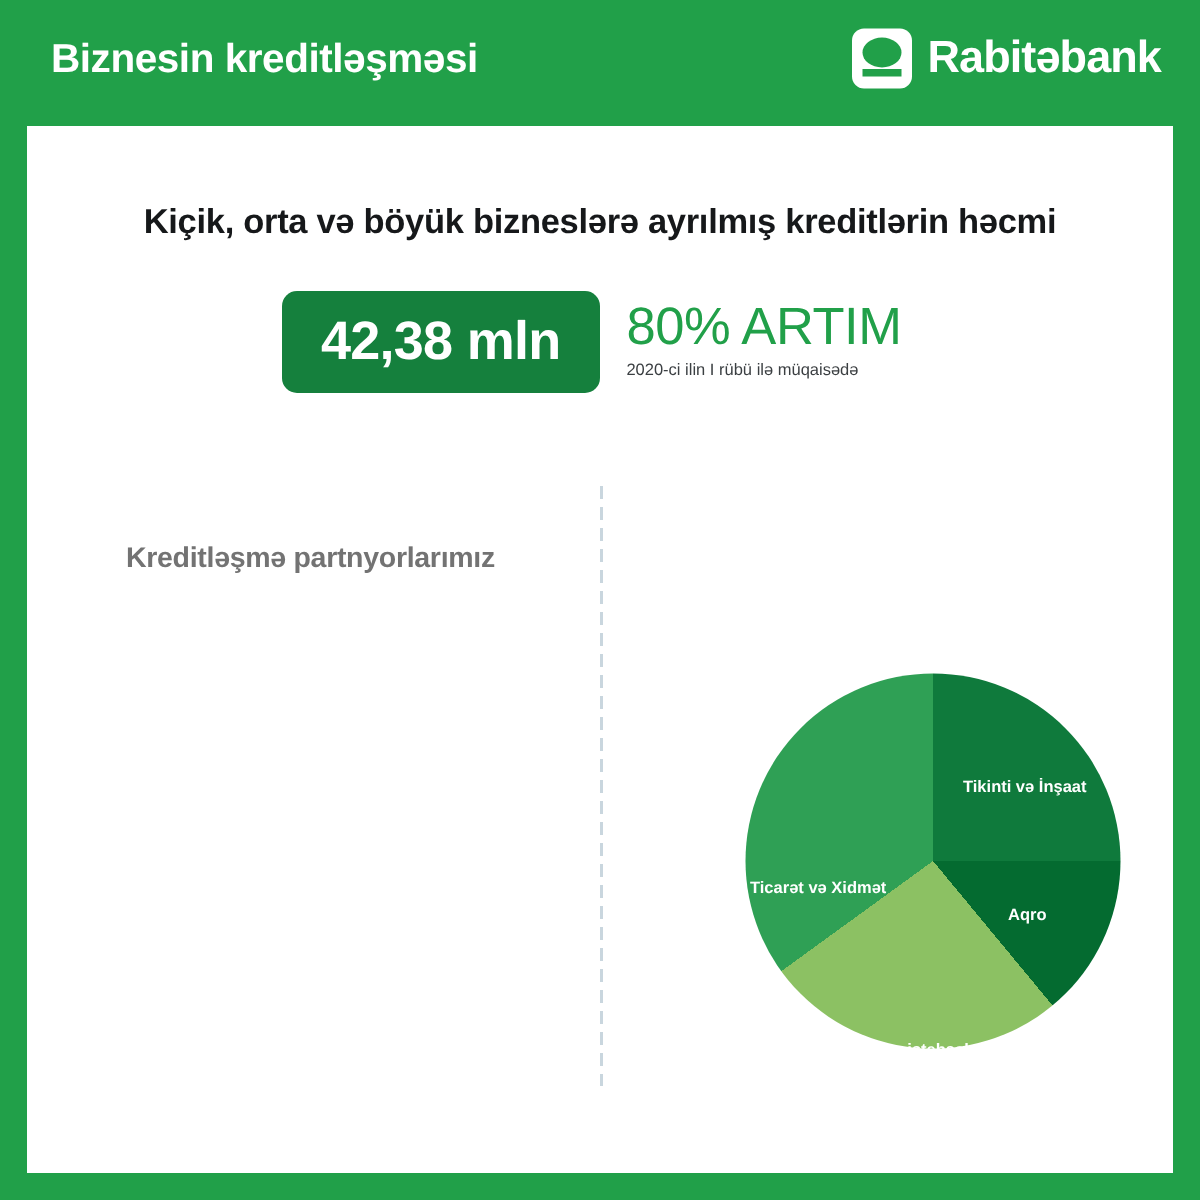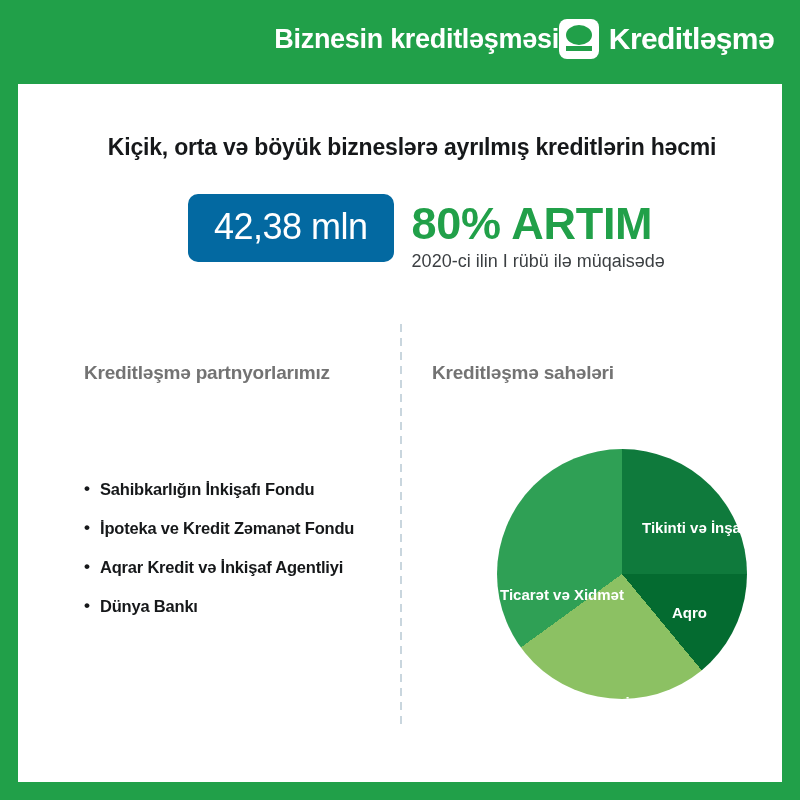--- a/index.html
+++ b/index.html
@@ -15,21 +15,21 @@
     background: #21a049;
     overflow: hidden;
   }
   
   .header {
     position: absolute;
     left: 0; top: 0;
     width: 800px; height: 78px;
     display: flex;
     align-items: center;
-    justify-content: flex-end;
+    justify-content: space-between;
     padding: 0 26px 0 34px;
   }
   .header-title {
     color: #ffffff;
     font-size: 27px;
     font-weight: bold;
     letter-spacing: -0.3px;
   }
   .brand {
     display: flex;
@@ -67,59 +67,59 @@
   }
   
   .card {
     position: absolute;
     left: 18px; top: 84px;
     width: 764px; height: 698px;
     background: #ffffff;
   }
   .headline {
     position: absolute;
-    left: 12px; top: 50px;
+    left: 0; top: 50px;
     width: 764px;
     text-align: center;
     color: #16181a;
     font-size: 23px;
     font-weight: bold;
     letter-spacing: -0.2px;
   }
   
   .stat-row {
     position: absolute;
     left: 170px; top: 110px;
     display: flex;
     align-items: flex-start;
     gap: 18px;
   }
   .stat-pill {
-    background: #0369a1;
+    background: #15803d;
     border-radius: 10px;
     padding: 12px 26px 14px 26px;
     color: #ffffff;
     font-size: 36px;
-    font-weight: normal;
+    font-weight: bold;
     letter-spacing: -0.5px;
     white-space: nowrap;
   }
   .stat-side {
     padding-top: 6px;
   }
   .stat-growth {
     color: #21a049;
-    font-size: 45px;
-    font-weight: bold;
+    font-size: 35px;
+    font-weight: normal;
     letter-spacing: -0.3px;
     line-height: 1.05;
   }
   .stat-note {
     color: #3b3f42;
-    font-size: 18px;
+    font-size: 11px;
     margin-top: 4px;
   }
   
   .v-divider {
     position: absolute;
     left: 382px; top: 240px;
     width: 2px; height: 400px;
     background-image: linear-gradient(#c9d6de 0 60%, rgba(255,255,255,0) 60% 100%);
     background-size: 2px 14px;
     background-repeat: repeat-y;
@@ -171,21 +171,21 @@
   }
   .pie {
     position: absolute;
     left: 65px; top: 25px;
     width: 250px; height: 250px;
     border-radius: 50%;
   }
   .pie-label {
     position: absolute;
     color: #ffffff;
-    font-size: 15px;
+    font-size: 11px;
     font-weight: bold;
     white-space: nowrap;
   }
   .lbl-tikinti { left: 210px; top: 95px; }
   .lbl-agro    { left: 240px; top: 180px; }
   .lbl-senaye  { left: 116px; top: 248px; margin-top: 22px; }
   .lbl-ticaret { left: 68px;  top: 146px; margin-top: 16px; }
   
   .footer-strip {
     position: absolute;
@@ -196,51 +196,42 @@
 </style>
 </head>
 <body>
 
 <div class="poster">
 
   <div class="header">
     <div class="header-title">Biznesin kreditləşməsi</div>
     <div class="brand">
       <span class="brand-mark"></span>
-      <span class="brand-name">Kreditləşmə</span>
+      <span class="brand-name">Rabitəbank</span>
     </div>
   </div>
 
   <div class="card">
 
     <div class="headline">Kiçik, orta və böyük bizneslərə ayrılmış kreditlərin həcmi</div>
 
     <div class="stat-row">
       <div class="stat-pill">42,38 mln</div>
       <div class="stat-side">
         <div class="stat-growth">80% ARTIM</div>
         <div class="stat-note">2020-ci ilin I rübü ilə müqaisədə</div>
       </div>
     </div>
 
     <div class="v-divider"></div>
 
     <div class="col-left">
       <div class="col-title">Kreditləşmə partnyorlarımız</div>
-      <ul class="partner-list">
-        <li>Sahibkarlığın İnkişafı Fondu</li>
-        <li>İpoteka ve Kredit Zəmanət Fondu</li>
-        <li>Aqrar Kredit və İnkişaf Agentliyi</li>
-        <li>Dünya Bankı</li>
-      </ul>
-    </div>
-
-    <div class="col-right">
-      <div class="col-title">Kreditləşmə sahələri</div>
-    </div>
+    </div>
+
 
     <div class="pie-wrap">
       <div class="pie" id="pie-disc" style="background: conic-gradient(rgb(15, 122, 60) 0deg, rgb(15, 122, 60) 90deg, rgb(4, 107, 48) 90deg, rgb(4, 107, 48) 140.4deg, rgb(140, 193, 99) 140.4deg, rgb(140, 193, 99) 234deg, rgb(47, 160, 85) 234deg, rgb(47, 160, 85) 360deg);"></div>
       <span class="pie-label lbl-tikinti">Tikinti və İnşaat</span>
       <span class="pie-label lbl-agro">Aqro</span>
       <span class="pie-label lbl-senaye">Sənaye və istehsal</span>
       <span class="pie-label lbl-ticaret">Ticarət və Xidmət</span>
     </div>
 
   </div>

